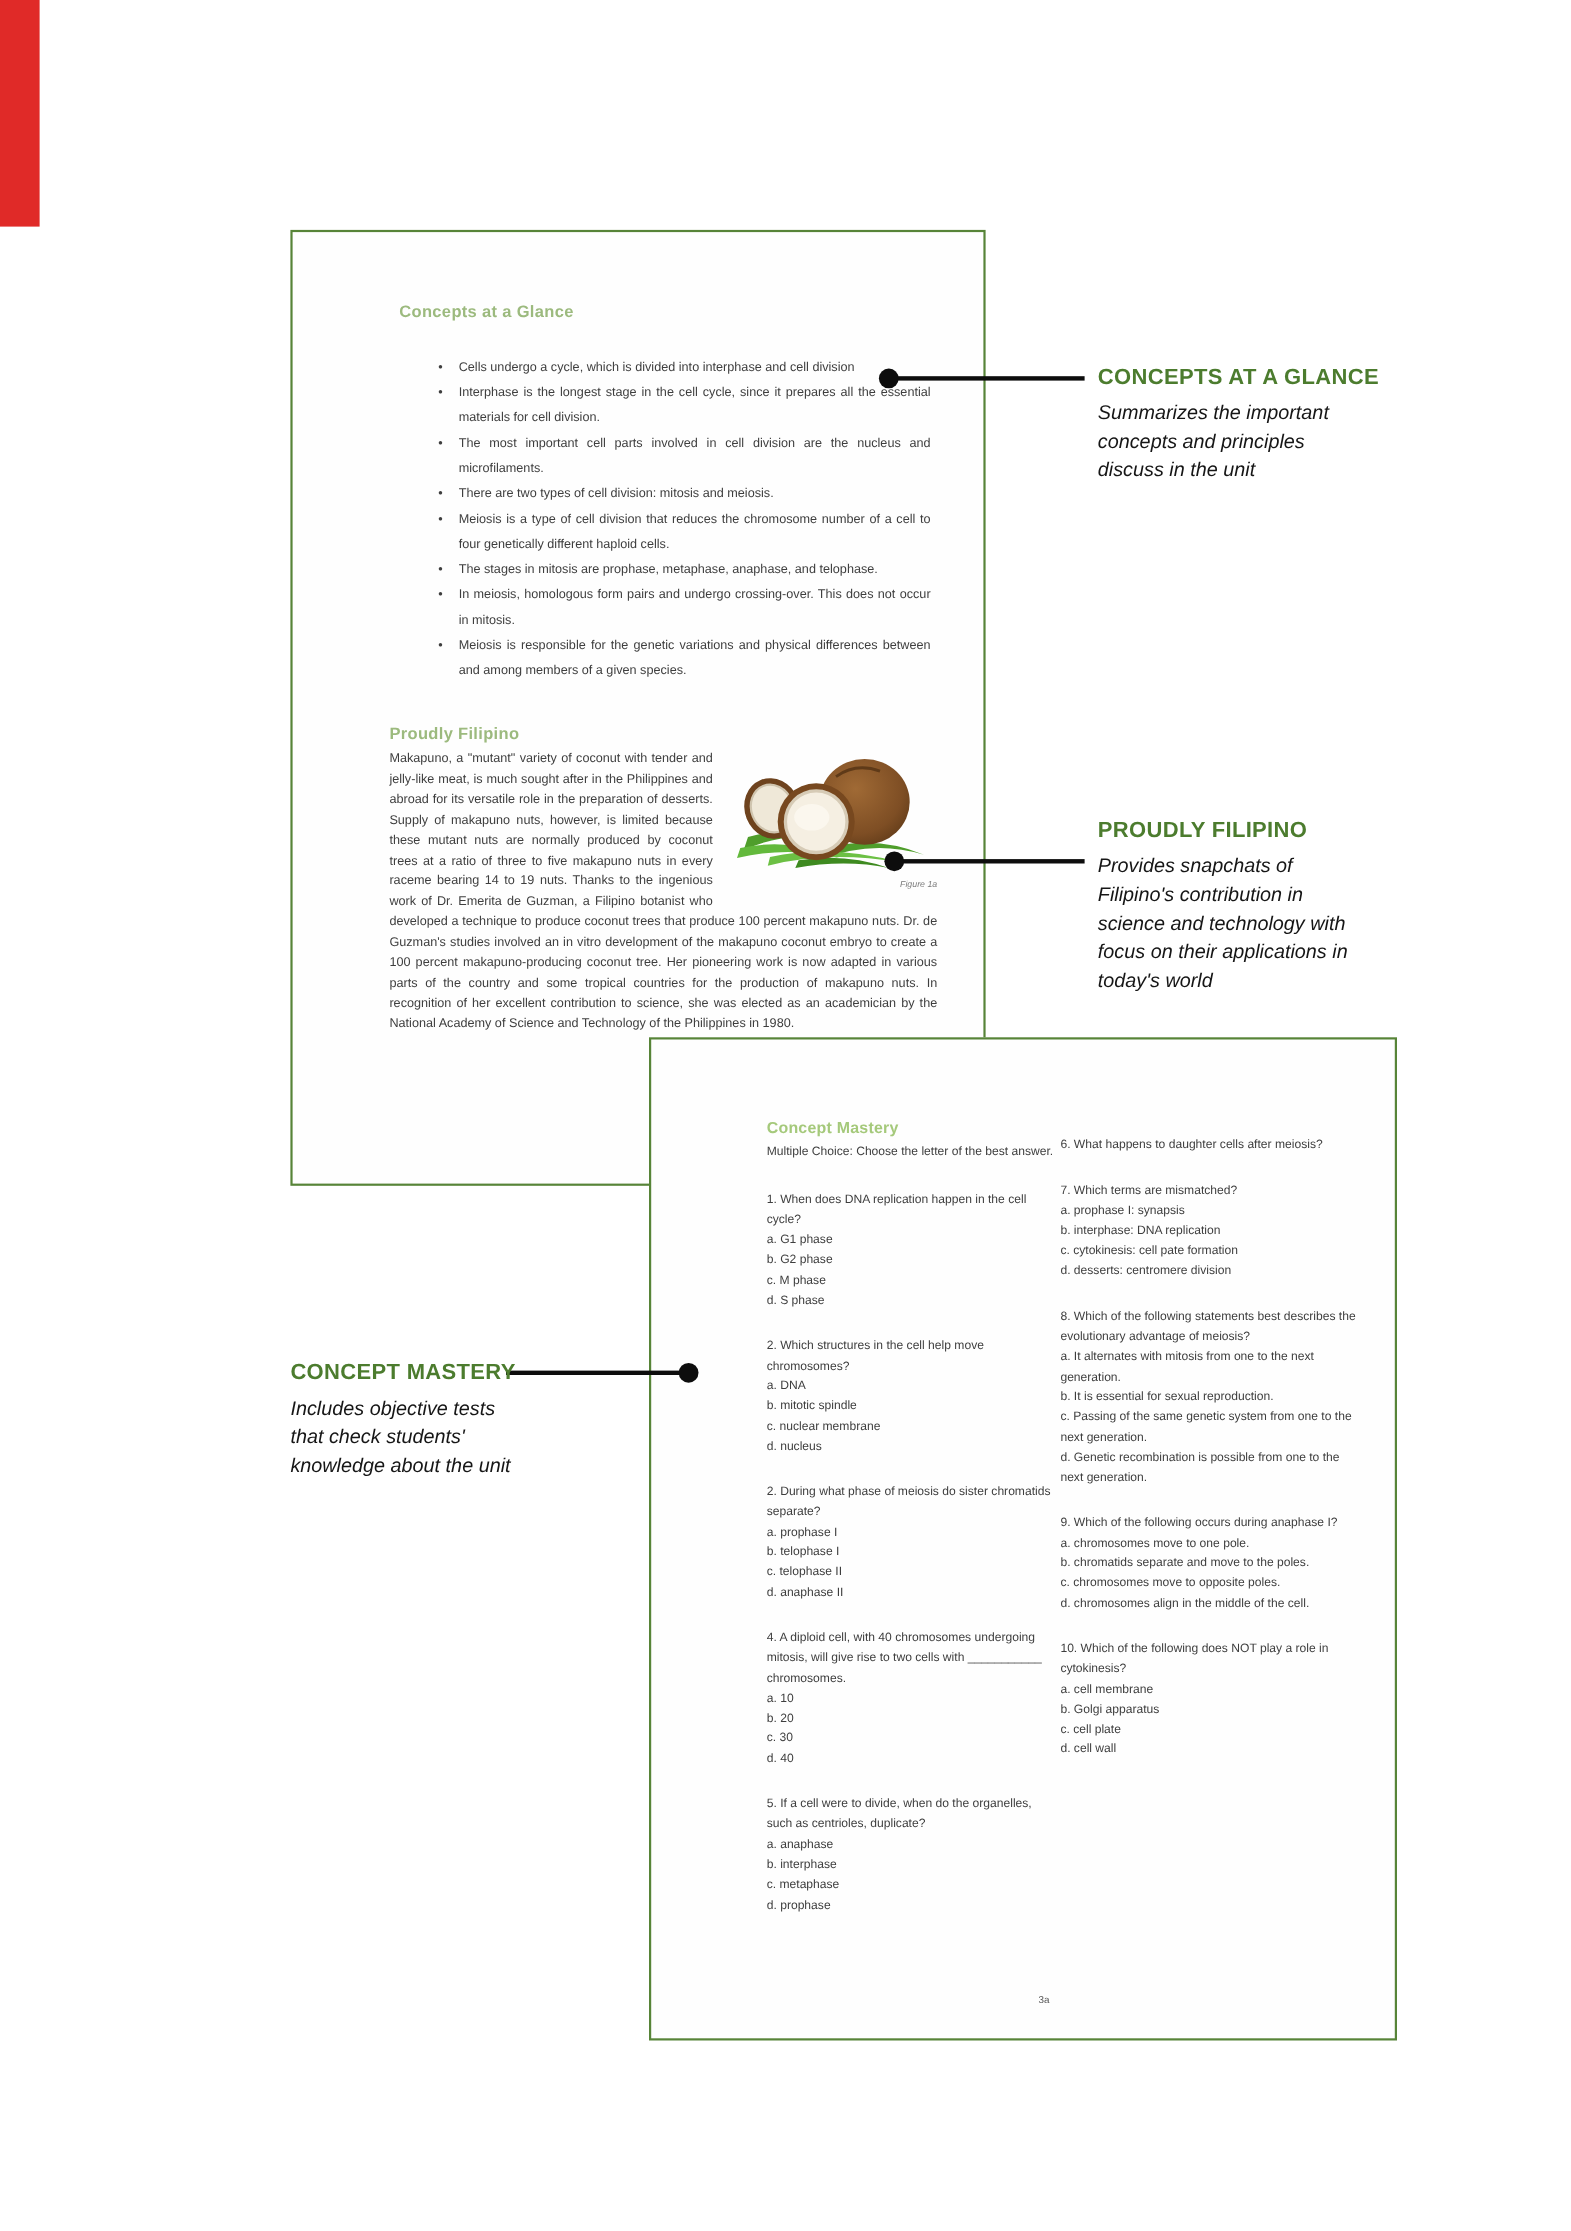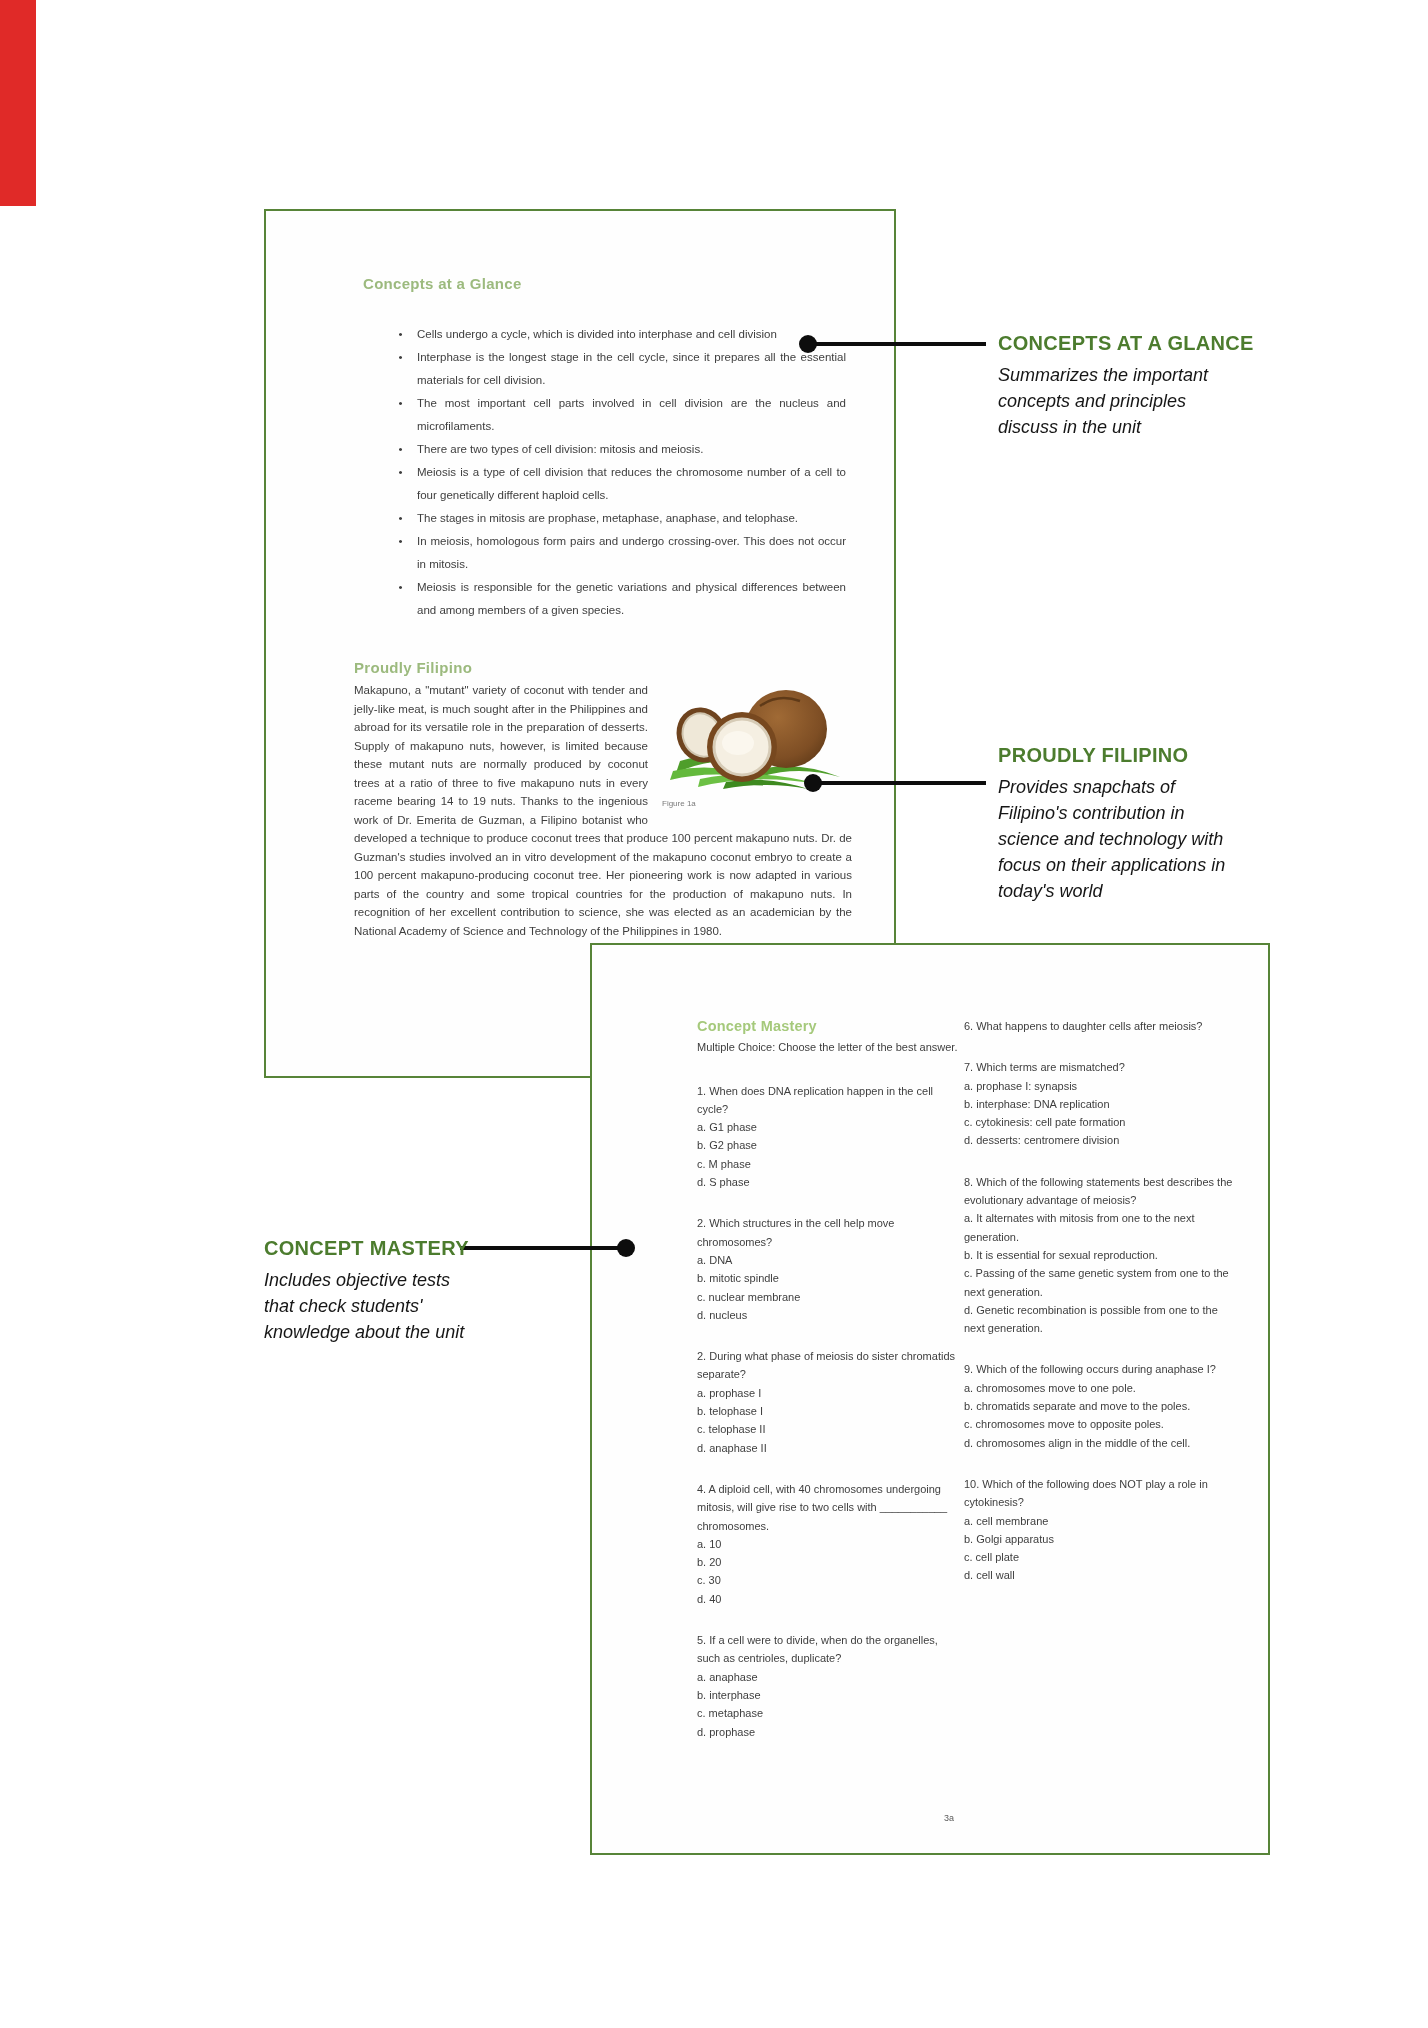--- a/index.html
+++ b/index.html
@@ -22,28 +22,28 @@
   .h-concepts { left:97px; top:64px; }
   .h-proudly  { left:88px; top:448px; }
 
   .bullets { position:absolute; left:118px; top:112px; width:462px; font-size:11.5px; line-height:23px; color:#3e3e3e; }
   .bullet { display:flex; }
   .bmark { flex:none; width:33px; text-align:center; }
   .btext { flex:1; text-align:justify; }
 
   .pf-wrap { position:absolute; left:88px; top:470px; width:498px; font-size:11.5px; line-height:18.5px; color:#3e3e3e; }
   .pf-wrap p { margin:0; text-align:justify; }
-  .fig-float { float:right; width:190px; margin:0 0 4px 14px; text-align:left; }
+  .fig-float { float:right; width:190px; margin:0 0 4px 14px; text-align:right;font-style:italic; }
   .fig-float svg { display:block; width:178px; height:112px; margin:0 auto; }
   .fig-caption { font-size:8px; color:#7b7b7b; margin-top:2px; }
 
   
   .col { position:absolute; top:72px; font-size:11px; line-height:18.3px; color:#3e3e3e; }
   .col-left  { left:105px; width:263px; }
-  .col-right { left:372px; width:272px; }
+  .col-right { left:372px; width:272px;margin-top:15px; }
   .p2-heading { margin:0 0 3px 0; font-size:14.5px; font-weight:bold; color:#a5c97b; letter-spacing:.2px; }
   .p2-intro { margin:0 0 25px 0; }
   .question { margin:0 0 23px 0; }
   .q-text { }
   .opt { }
   .page-num { position:absolute; left:352px; top:868px; font-size:9px; color:#5a5a5a; }
 
   
   .callout { position:absolute; z-index:10; }
   .callout h2 { margin:0 0 7px 0; font-size:20px; font-weight:bold; color:#4c7c2e; letter-spacing:.3px; }

